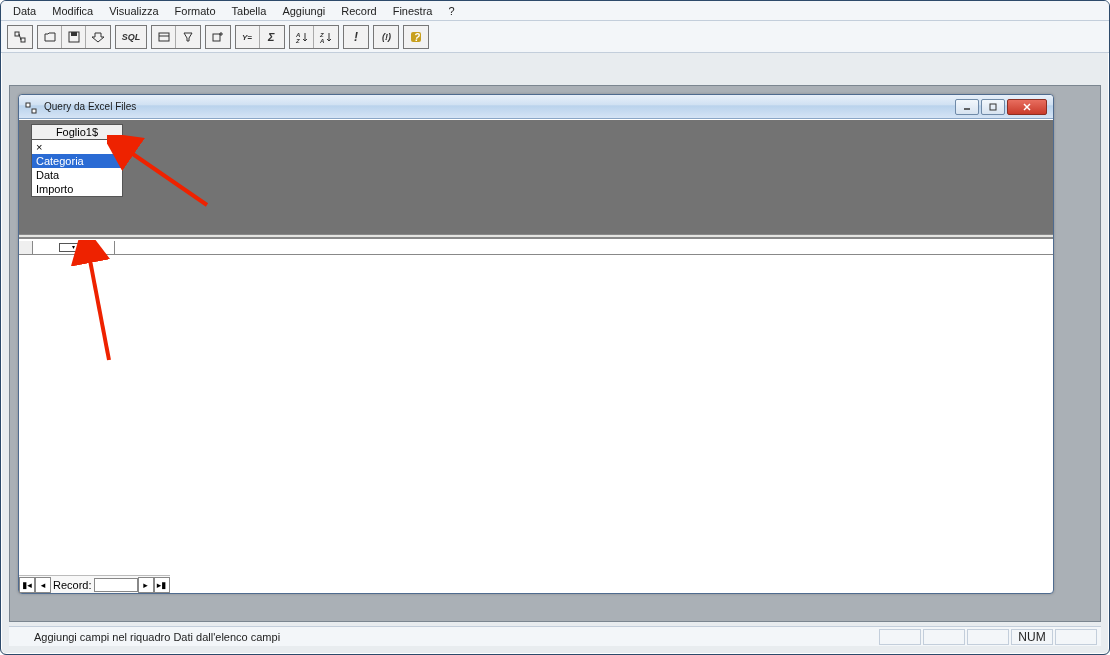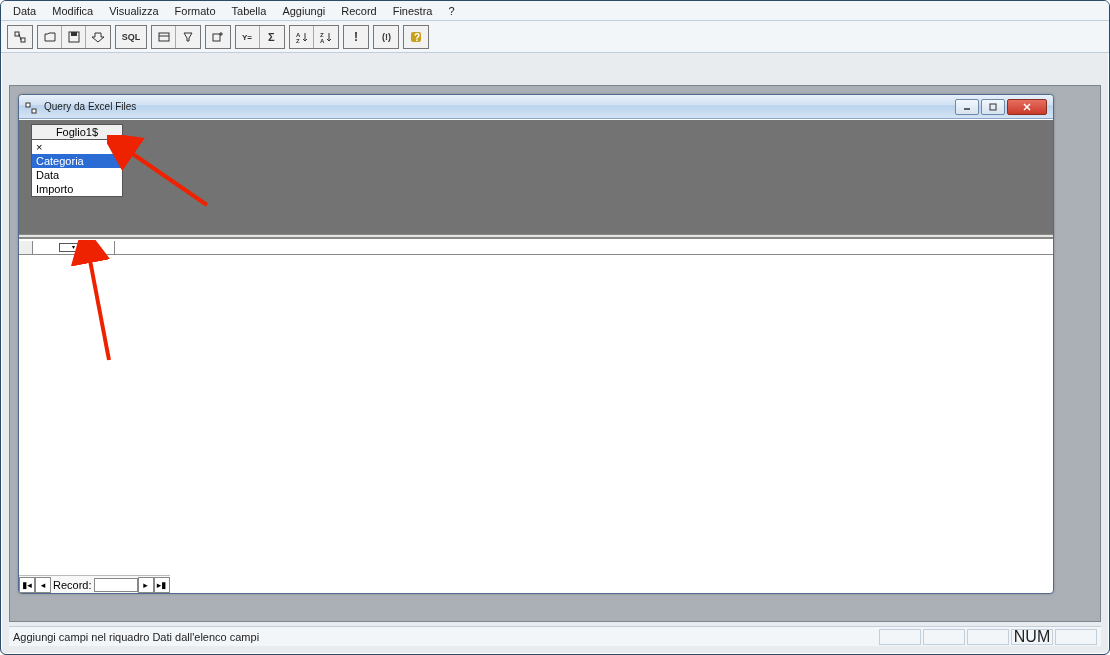--- a/index.html
+++ b/index.html
@@ -42,20 +42,21 @@
   
   .toolbar {
     height:32px; background:#f3f6f9; display:flex; align-items:center;
     border-bottom:1px solid #c3cedb; padding:2px 6px; gap:4px;
   }
   .tool-group { display:flex; border:1px solid #777; background:#fff; box-shadow:inset -1px -1px 0 #aaa, inset 1px 1px 0 #fff; }
   .tool-btn {
     width:24px; height:22px; display:flex; align-items:center; justify-content:center;
     border-right:1px solid #aaa; font-size:10px; font-weight:bold; color:#333;
     background: #f2f2f2;
+    font-style: italic;
   }
   .tool-btn:last-child { border-right:none; }
   .tool-btn.sql { width:30px; font-size:9px; }
 
   
   .mdi-area {
     position:absolute; top:84px; left:8px; right:8px; bottom:32px;
     background:#aab0b6; border:1px solid #7b8690;
   }
 
@@ -129,22 +130,22 @@
   }
   .record-label { padding:0 2px; }
   .record-field { width:44px; height:14px; border:1px solid #888; background:#fff; font-size:10px; }
 
   
   .statusbar {
     position:absolute; left:8px; right:8px; bottom:8px; height:20px;
     background:#f3f6f9; border-top:1px solid #c3cedb; display:flex; align-items:center;
     font-size:11px; color:#222; padding:0 4px;
   }
-  .statusbar .status-text { flex:1; }
-  .status-cell { width:42px; height:16px; border:1px solid #c3cedb; margin-left:2px; text-align:center; font-size:16px; line-height:14px; }
+  .statusbar .status-text { flex:1;margin-left:21px; }
+  .status-cell { width:42px; height:16px; border:1px solid #c3cedb; margin-left:2px; text-align:center; font-size:12px; line-height:14px; }
 
   
   .arrow { position:absolute; pointer-events:none; }
 
   .shadow-frame { position:absolute; inset:0; border-radius:6px; box-shadow: 0 4px 10px rgba(0,0,0,0.25); pointer-events:none; }
 </style>
 </head>
 <body>
 
 <div class="outer-window">

